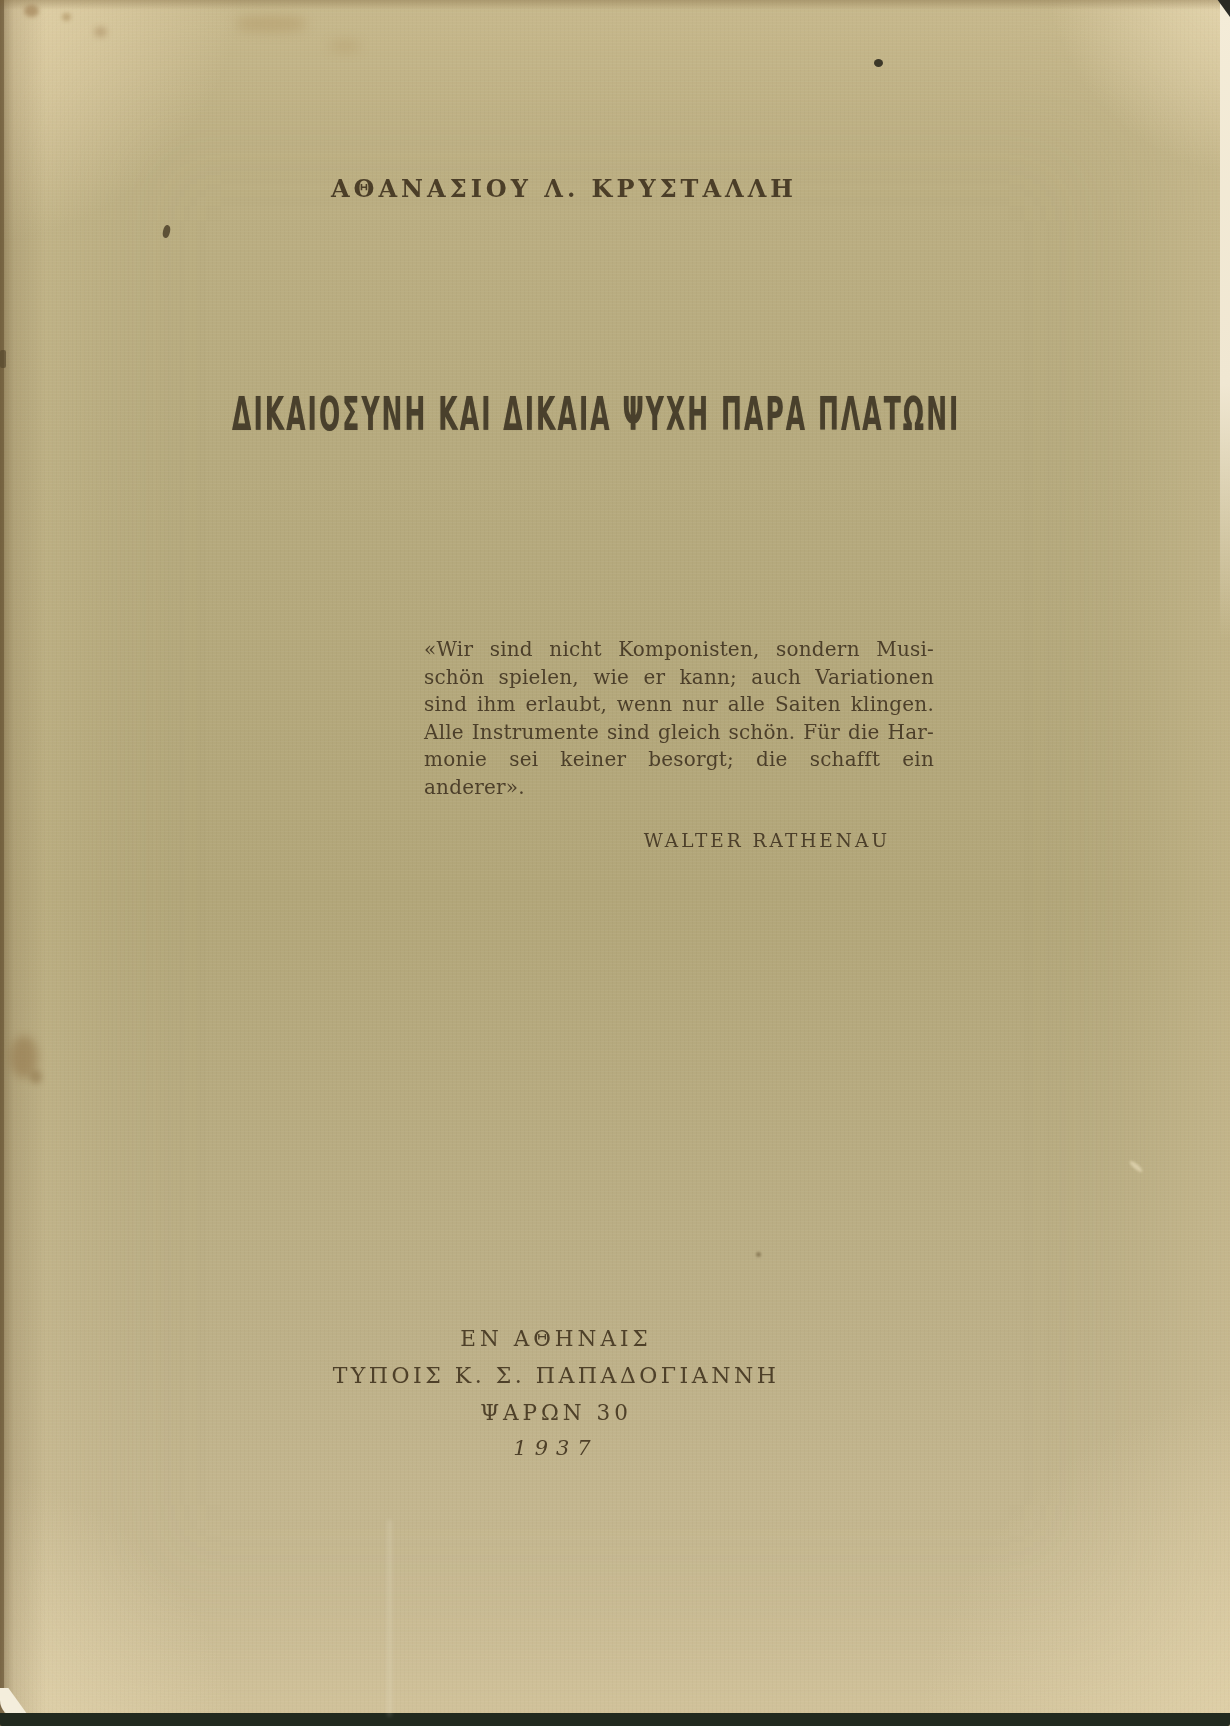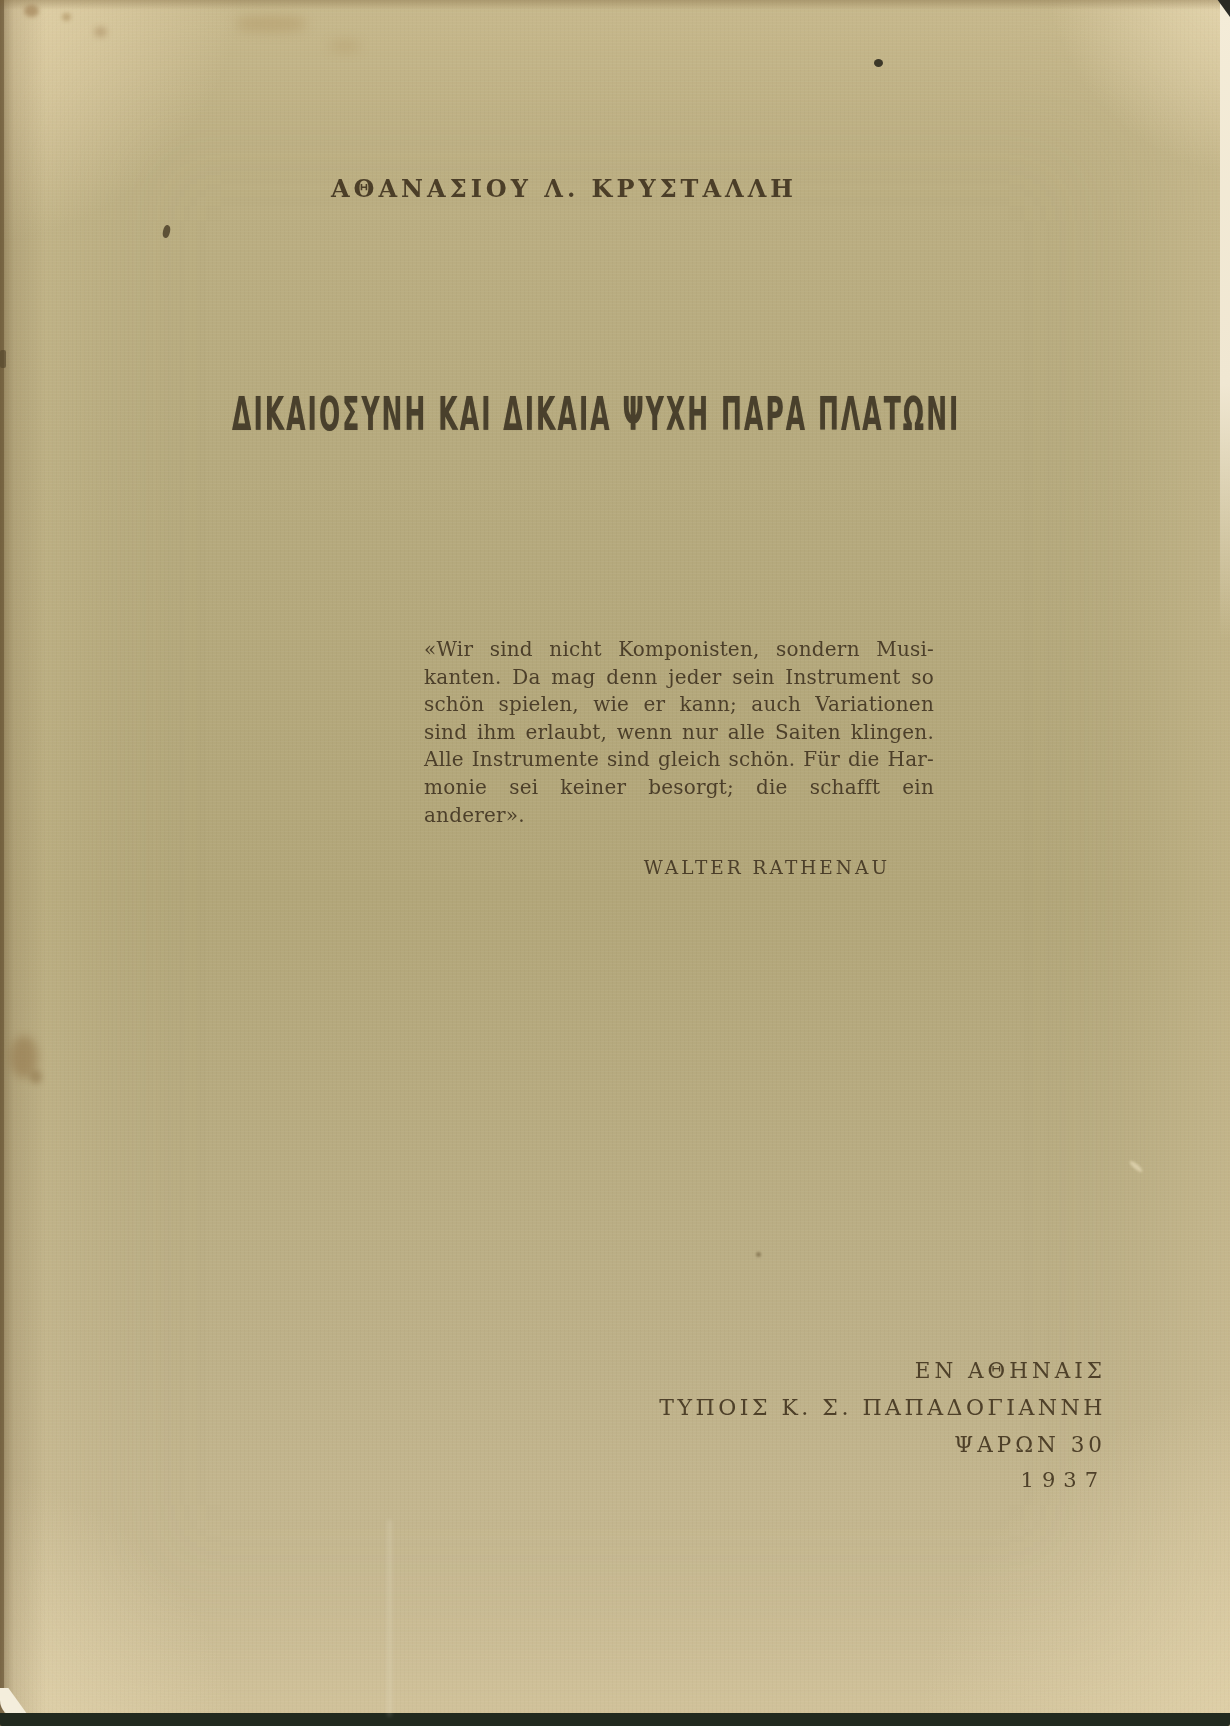--- a/index.html
+++ b/index.html
@@ -84,27 +84,27 @@
     letter-spacing:.2px;
   }
   .quote-attribution{
     margin-top:25px;
     text-align:right;
     padding-right:44px;
     font-size:18.5px;letter-spacing:3px;
     color:#4c3f2a;
   }
   .imprint{
-    position:absolute;left:6px;top:1358px;width:1100px;
-    text-align:right;color:#4e4029;
+    position:absolute;left:6px;top:1326px;width:1100px;
+    text-align:center;color:#4e4029;
   }
   .imprint-place{font-size:21.5px;letter-spacing:4px;margin-bottom:12px;}
   .imprint-printer{font-size:22px;letter-spacing:3.5px;margin-bottom:12px;}
   .imprint-address{font-size:21.5px;letter-spacing:4px;margin-bottom:11px;}
-  .imprint-year{font-size:21px;letter-spacing:8px;}
+  .imprint-year{font-size:21px;letter-spacing:8px;font-style:italic;}
 </style>
 </head>
 <body>
 
 <div class="scan">
   <div class="cover"></div>
   <div class="grain"></div>
   <div class="vignette"></div>
 
   <div class="spine-shadow"></div>
@@ -130,21 +130,20 @@
   <div class="blem fiber"></div>
 
   <div class="author-row">ΑΘΑΝΑΣΙΟΥ Λ. ΚΡΥΣΤΑΛΛΗ</div>
 
   <div class="title-row">
     <span class="title-text">ΔΙΚΑΙΟΣΥΝΗ ΚΑΙ ΔΙΚΑΙΑ ΨΥΧΗ ΠΑΡΑ ΠΛΑΤΩΝΙ</span>
   </div>
 
   <div class="quote-block">
     <div class="quote-line">«Wir sind nicht Komponisten, sondern Musi-</div>
-    <div class="quote-line">kanten. Da mag denn jeder sein Instrument so</div>
     <div class="quote-line">schön spielen, wie er kann; auch Variationen</div>
     <div class="quote-line">sind ihm erlaubt, wenn nur alle Saiten klingen.</div>
     <div class="quote-line">Alle Instrumente sind gleich schön. Für die Har-</div>
     <div class="quote-line">monie sei keiner besorgt; die schafft ein anderer».</div>
     <div class="quote-attribution">WALTER RATHENAU</div>
   </div>
 
   <div class="imprint">
     <div class="imprint-place">ΕΝ ΑΘΗΝΑΙΣ</div>
     <div class="imprint-printer">ΤΥΠΟΙΣ Κ. Σ. ΠΑΠΑΔΟΓΙΑΝΝΗ</div>

